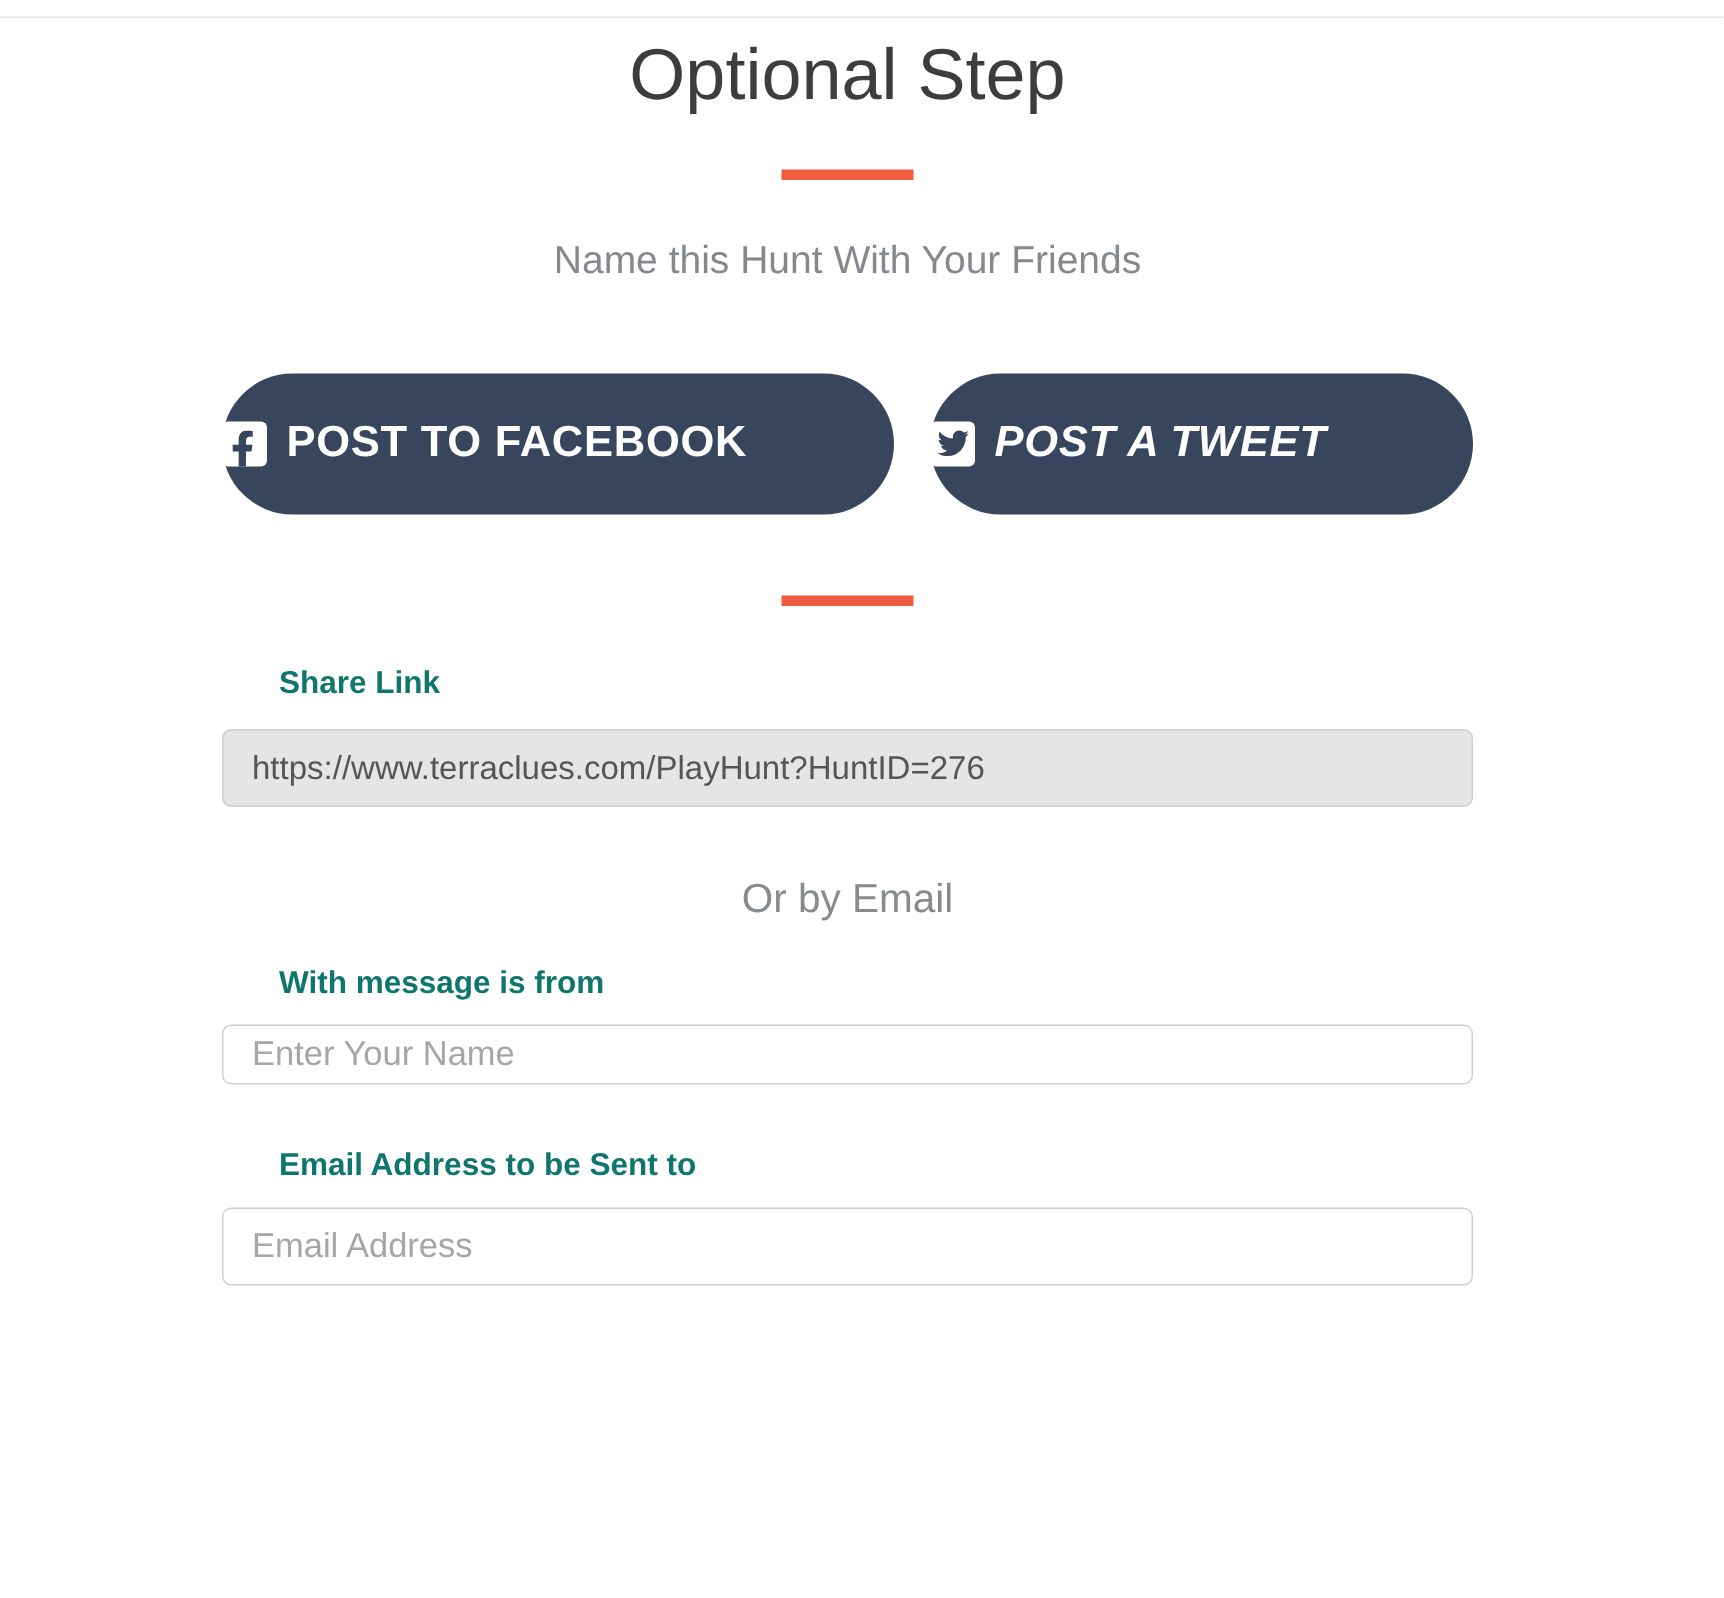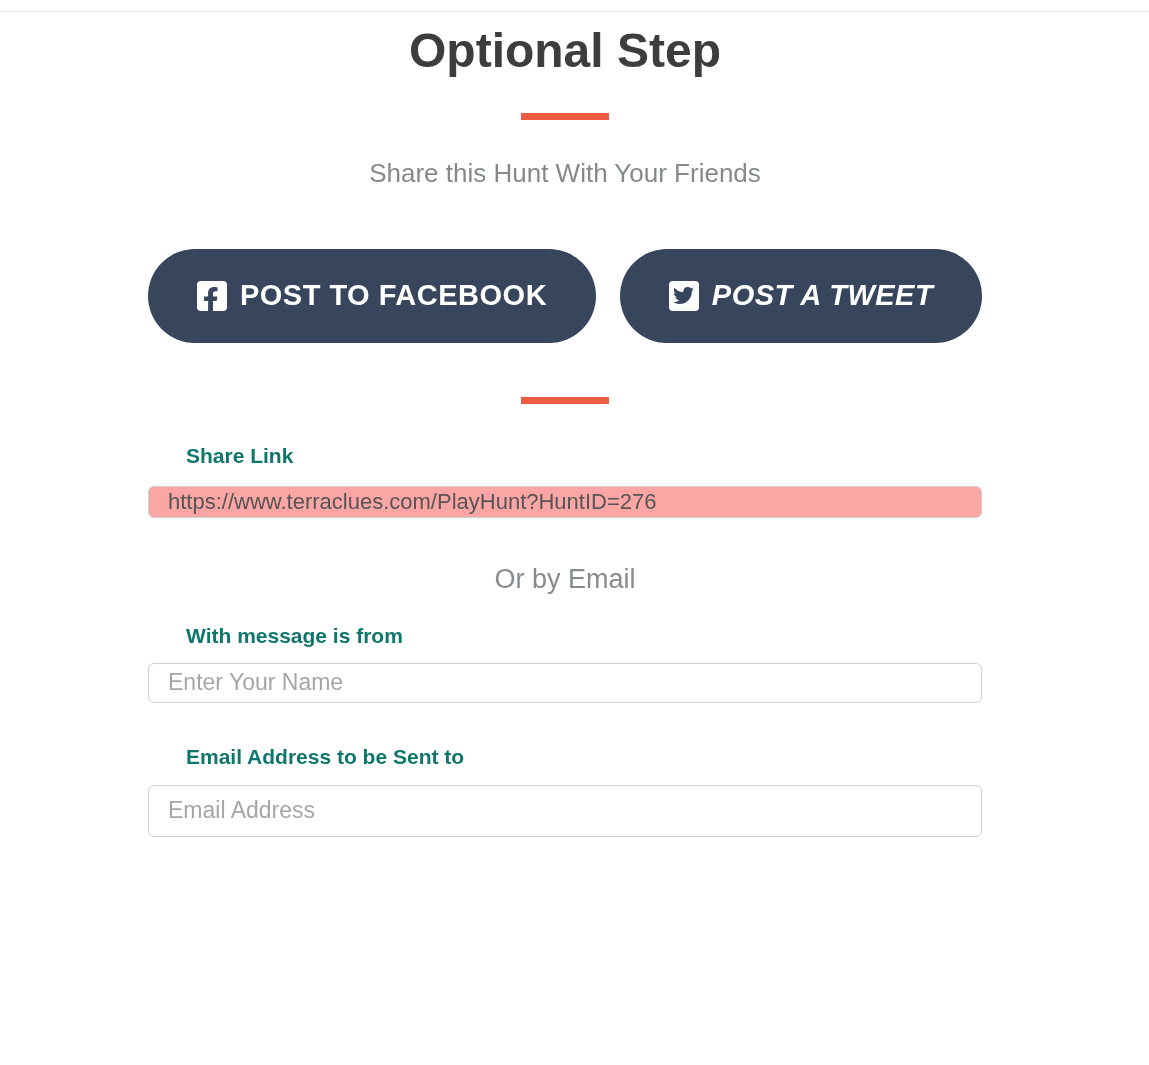--- a/index.html
+++ b/index.html
@@ -15,21 +15,21 @@
     height: 12px;
     border-bottom: 1px solid #e4e4e4;
   }
   .container {
     width: 834px;
     margin-left: 148px;
   }
   .page-title {
     margin-top: 10px;
     font-size: 48px;
-    font-weight: 700;
+    font-weight: 400;
     color: #3d3d3d;
     text-align: center;
     line-height: 1.2;
   }
   .divider {
     width: 88px;
     height: 7px;
     background: #ee5b40;
     margin: 33px auto 0;
   }
@@ -52,21 +52,21 @@
     border: none;
     border-radius: 47px;
     background: #37465c;
     color: #ffffff;
     font-family: "Liberation Sans", sans-serif;
     font-weight: 700;
     font-size: 29px;
     letter-spacing: 0.5px;
     display: flex;
     align-items: center;
-    justify-content: center;
+    justify-content: flex-start;
     gap: 13px;
     cursor: pointer;
   }
   .btn-facebook { width: 448px; }
   .btn-twitter  { width: 362px; font-style: italic; }
   .icon-box {
     width: 30px;
     height: 30px;
     background: #ffffff;
     border-radius: 4px;
@@ -97,22 +97,22 @@
     font-family: "Liberation Sans", sans-serif;
     font-size: 23px;
     color: #444;
     padding: 0 19px;
     outline: none;
     background: #ffffff;
   }
   .text-input::placeholder { color: #a6a6a6; opacity: 1; }
   .share-input {
     margin-top: 18px;
-    height: 32px;
-    background: #fca5a5;
+    height: 52px;
+    background: #e5e5e5;
     font-size: 22px;
     color: #555;
   }
   .name-input { margin-top: 15px; height: 40px; }
   .email-input { margin-top: 16px; height: 52px; }
   .or-heading {
     margin-top: 45px;
     font-size: 27px;
     color: #888b8e;
     text-align: center;
@@ -130,21 +130,21 @@
 <body>
 
 <div class="top-strip"></div>
 
 <div class="container">
 
   <h1 class="page-title">Optional Step</h1>
 
   <div class="divider"></div>
 
-  <div class="subtitle">Share this Hunt With Your Friends</div>
+  <div class="subtitle">Name this Hunt With Your Friends</div>
 
   <div class="buttons-row">
     <button class="social-btn btn-facebook">
       <span class="icon-box">
         <svg class="fb-glyph" viewBox="0 0 448 512" aria-hidden="true">
           <path fill="#37465c" d="M279.14 288l14.22-92.66h-88.91v-60.13c0-25.35 12.42-50.06 52.24-50.06h40.42V6.26S260.43 0 225.36 0c-73.22 0-121.08 44.38-121.08 124.72v70.62H22.89V288h81.39v224h100.17V288z"></path>
         </svg>
       </span>
       <span>POST TO FACEBOOK</span>
     </button>

